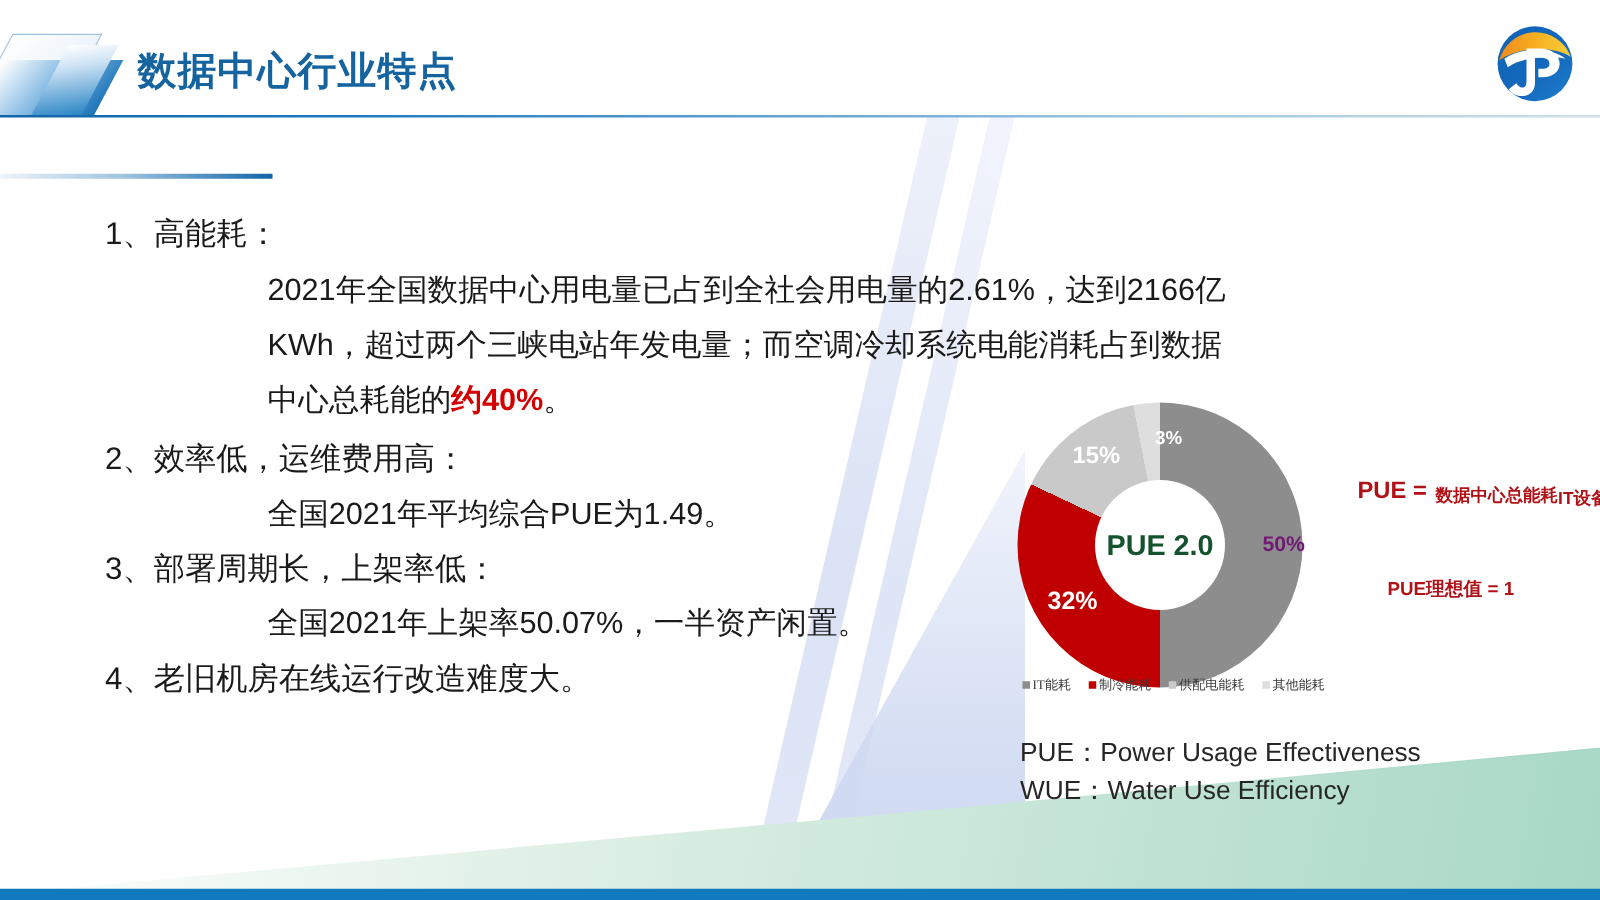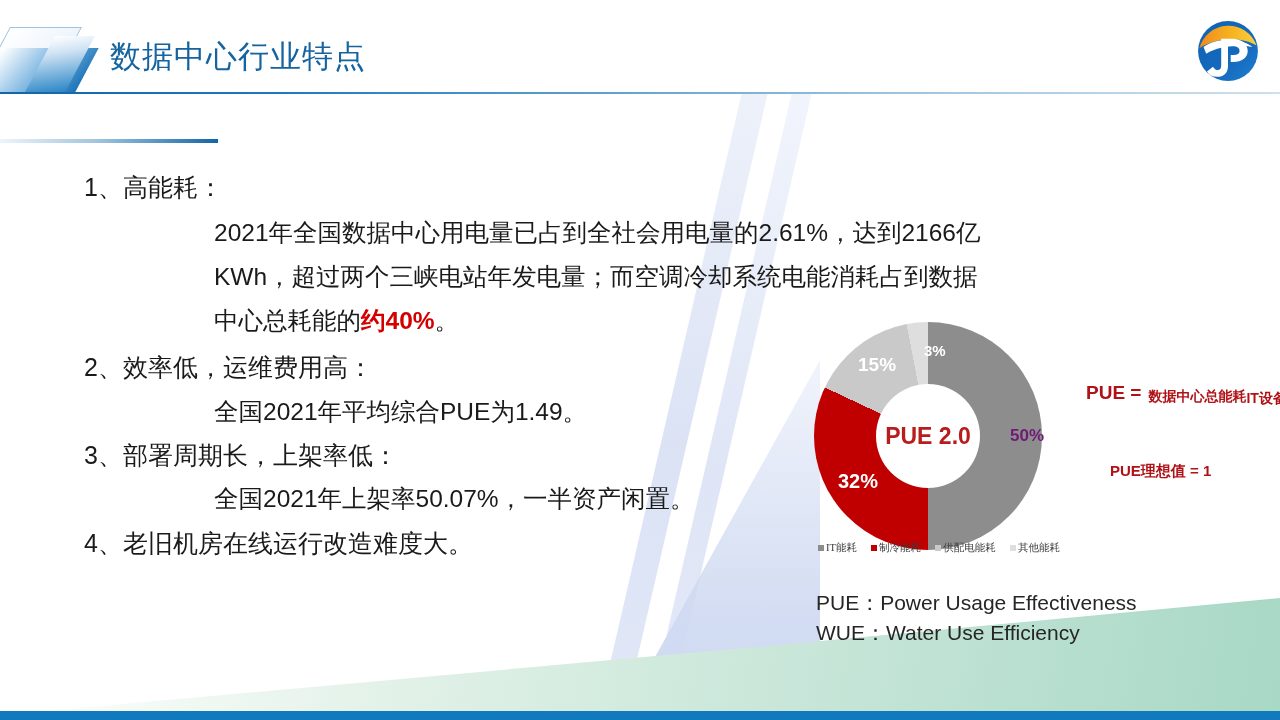--- a/index.html
+++ b/index.html
@@ -99,21 +99,21 @@
     position: absolute;
     left: 40px; top: 36px;
     width: 40px; height: 56px;
     background: linear-gradient(170deg, #ffffff 0%, #cfe3f4 30%, #2b86c6 100%);
     transform: skewX(-28deg);
   }
   .page-title {
     position: absolute;
     left: 110px; top: 36px;
     font-size: 31px;
-    font-weight: normal;
+    font-weight: bold;
     color: #15639f;
     letter-spacing: 1px;
     white-space: nowrap;
   }
 
   
   .logo {
     position: absolute;
     right: 18px; top: 17px;
     width: 68px; height: 68px;
@@ -159,21 +159,21 @@
     margin-left: -52px; margin-top: -52px;
     border-radius: 50%;
     background: #ffffff;
     display: flex;
     align-items: center;
     justify-content: center;
   }
   .donut-center-text {
     font-size: 23px;
     font-weight: bold;
-    color: #b91c1c;
+    color: #14532d;
     white-space: nowrap;
   }
   .slice-label {
     position: absolute;
     color: #ffffff;
     font-weight: bold;
     white-space: nowrap;
   }
   .lbl-50 { right: -2px; top: 104px; font-size: 17px; color: #701a75; }
   .lbl-32 { left: 24px; top: 148px; font-size: 20px; }

